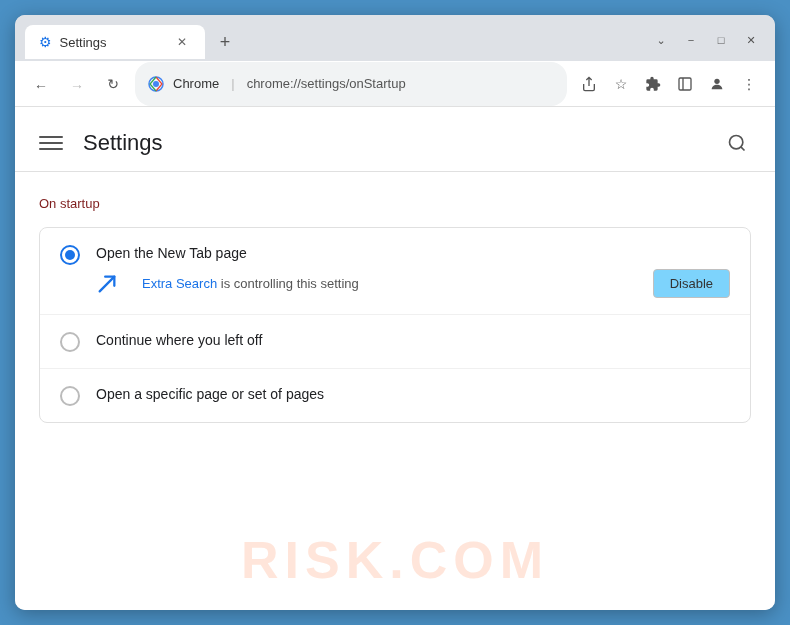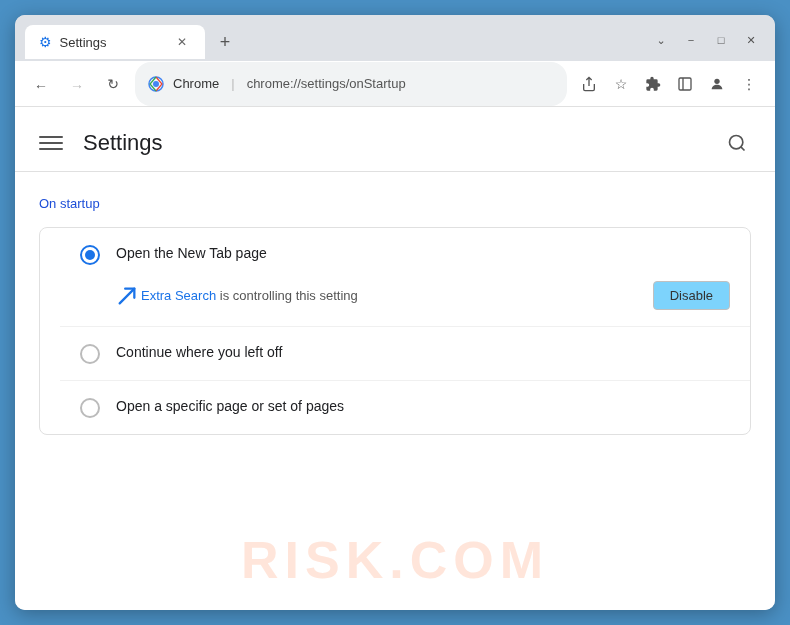--- a/index.html
+++ b/index.html
@@ -231,30 +231,29 @@
       user-select: none;
     }
     
     .settings-content {
       padding: 24px 24px;
       position: relative;
       z-index: 1;
     }
     .section-title {
       font-size: 13px;
-      color: #1d4ed8;
+      color: #7f1d1d;
       margin-bottom: 16px;
       font-weight: 400;
     }
     .options-card {
       border: 1px solid #e0e0e0;
       border-radius: 8px;
       background: #fff;
       overflow: hidden;
-      padding-left: 20px;
     }
     .option-row {
       padding: 16px 20px;
       display: flex;
       align-items: flex-start;
       gap: 16px;
       border-bottom: 1px solid #f0f0f0;
     }
     .option-row:last-child { border-bottom: none; }
     .radio-outer {
@@ -314,22 +313,22 @@
     .option-row.with-notice .row-top {
       display: flex;
       align-items: flex-start;
       gap: 16px;
       width: 100%;
     }
     .notice-row {
       display: flex;
       align-items: center;
       margin-left: 36px;
-      margin-top: 16px;
-      gap: 3px;
+      margin-top: 4px;
+      gap: 24px;
       width: calc(100% - 36px);
     }
   </style>
 </head>
 <body>
 
 <div class="browser-window">
 
   <div class="title-bar">
     <div class="tab">

